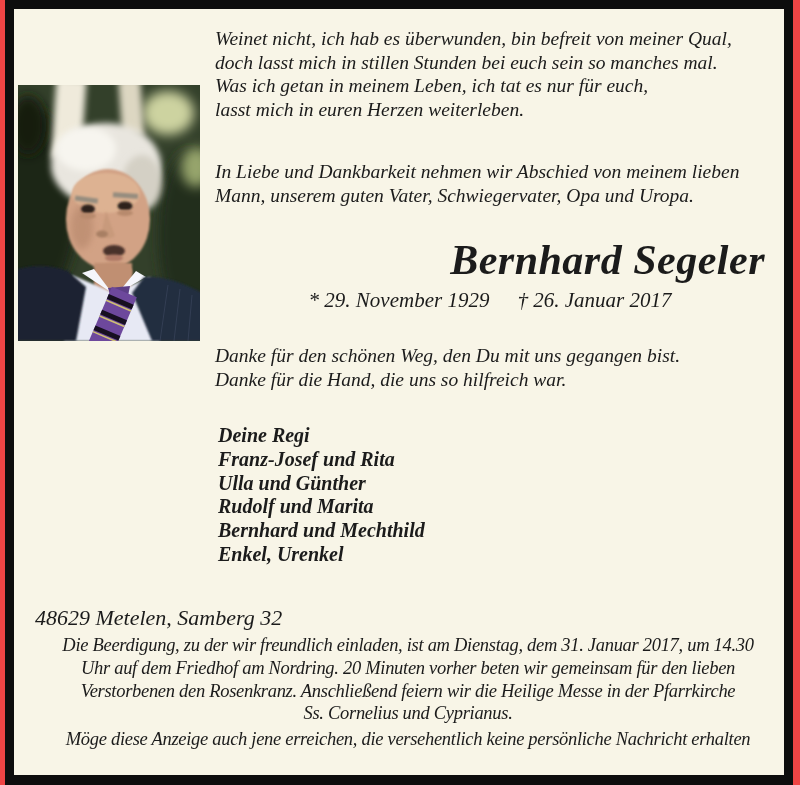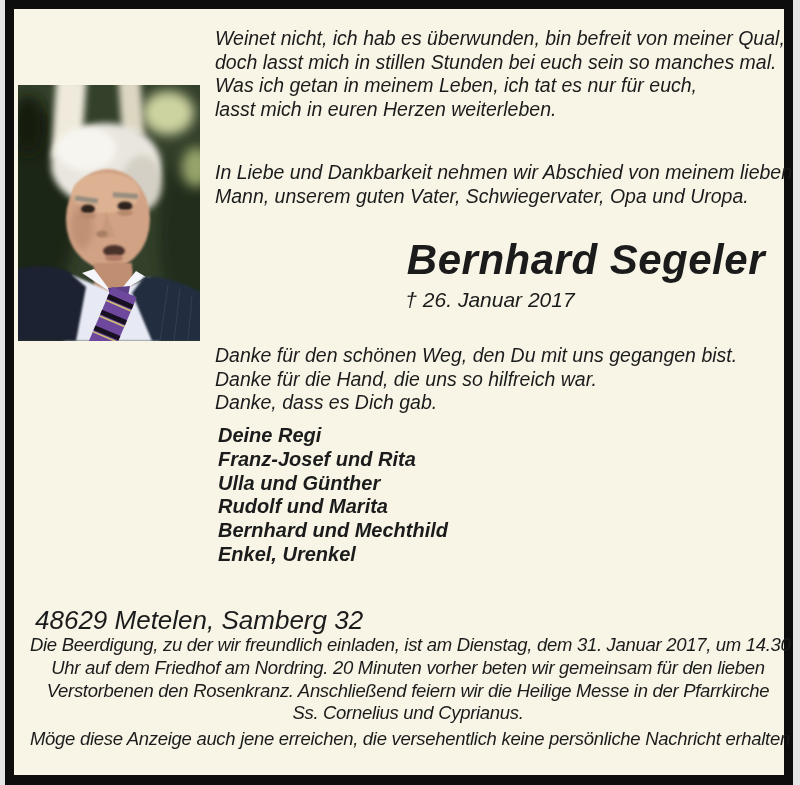--- a/index.html
+++ b/index.html
@@ -4,22 +4,22 @@
 <style>
   :root{
     --paper:#f8f5e7;
     --frame:#0d0d0d;
     --ink:#1b1b1b;
   }
   html,body{margin:0;padding:0;}
   .page{
     position:relative;
     width:800px;height:785px;
-    background:#e5e5e5;
-    font-family:Liberation Sans, sans-serif;
+    background:#ef4444;
+    font-family:Liberation Serif, serif;
     color:var(--ink);
     overflow:hidden;
   }
   .frame{
     position:absolute;
     left:5px;top:0;
     width:788px;height:785px;
     box-sizing:border-box;
     border:9px solid var(--frame);
     border-bottom-width:10px;
@@ -33,21 +33,21 @@
   }
   .photo svg{display:block;width:100%;height:100%;}
   .txt{position:absolute;font-style:italic;white-space:nowrap;}
   .poem{left:215px;top:27px;font-size:19.5px;line-height:23.5px;}
   .tribute{left:215px;top:160px;font-size:19.5px;line-height:24px;}
   .name-wrap{left:215px;top:236px;width:550px;text-align:right;}
   .deceased-name{font-size:42px;font-weight:bold;letter-spacing:0.5px;}
   .dates{left:215px;top:288px;width:550px;display:flex;justify-content:center;gap:28px;font-size:21px;}
   .thanks{left:215px;top:344px;font-size:19.5px;line-height:23.5px;}
   .family{left:218px;top:424px;font-size:20px;line-height:23.8px;font-weight:bold;}
-  .address{left:35px;top:605px;font-size:26px;}
+  .address{left:35px;top:605px;font-size:22px;}
   .smallpar{font-size:18.5px;line-height:22.8px;letter-spacing:-0.3px;text-align:center;}
   .funeral{left:30px;top:634px;width:756px;}
   .closing{left:30px;top:728px;width:756px;}
 </style>
 </head>
 <body>
 
 <div class="page">
   <div class="frame"></div>
 
@@ -136,27 +136,27 @@
   <div class="txt tribute">
     <div>In Liebe und Dankbarkeit nehmen wir Abschied von meinem lieben</div>
     <div>Mann, unserem guten Vater, Schwiegervater, Opa und Uropa.</div>
   </div>
 
   <div class="txt name-wrap">
     <span class="deceased-name">Bernhard Segeler</span>
   </div>
 
   <div class="txt dates">
+    <span>* 29. November 1929</span>
     <span>† 26. Januar 2017</span>
   </div>
 
   <div class="txt thanks">
     <div>Danke für den schönen Weg, den Du mit uns gegangen bist.</div>
     <div>Danke für die Hand, die uns so hilfreich war.</div>
-    <div>Danke, dass es Dich gab.</div>
   </div>
 
   <div class="txt family">
     <div>Deine Regi</div>
     <div>Franz-Josef und Rita</div>
     <div>Ulla und Günther</div>
     <div>Rudolf und Marita</div>
     <div>Bernhard und Mechthild</div>
     <div>Enkel, Urenkel</div>
   </div>

